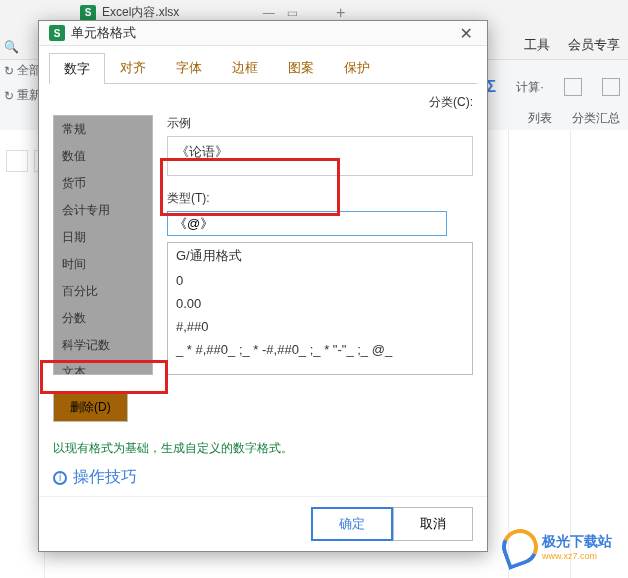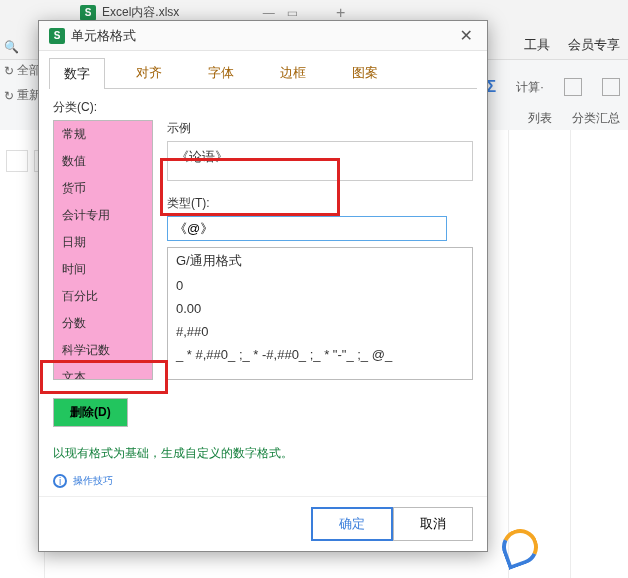--- a/index.html
+++ b/index.html
@@ -20,40 +20,40 @@
   .gridline-v { position:absolute; top:130px; bottom:0; width:1px; background:#ececec; }
   .gv1{left:44px;} .gv2{left:508px;} .gv3{left:570px;}
   .formula-bar { position:absolute; top:150px; left:6px; display:flex; gap:6px;}
   .fbox{background:#fff;border:1px solid #ddd;height:22px;width:22px;}
 
   
   .modal { position:absolute; top:20px; left:38px; width:450px; height:532px; background:#fff; border:1px solid #888; box-shadow:0 4px 18px rgba(0,0,0,.35); display:flex; flex-direction:column; }
   .modal-title { height:30px; display:flex; align-items:center; justify-content:space-between; padding:0 10px; border-bottom:1px solid #e4e4e4; background:#fafafa;}
   .modal-title .t { display:flex; align-items:center; gap:6px; font-size:13px; color:#333;}
   .modal-title .x { font-size:16px; color:#555; cursor:pointer; padding:0 4px;}
-  .tabs { display:flex; gap:16px; padding:6px 0 0 10px; font-size:13px; }
+  .tabs { display:flex; gap:0; padding:6px 0 0 10px; font-size:13px; }
   .tab { padding:6px 14px; border:1px solid transparent; border-bottom:none; color:#a16207; cursor:pointer;}
   .tab.active { border-color:#ccc; background:#fff; position:relative; top:1px; color:#222;}
   .tabstrip-line{border-bottom:1px solid #ccc; margin:0 10px;}
   .content { flex:1; padding:10px 14px 8px 14px; display:flex; flex-direction:column; font-size:12px; color:#333;}
-  .cls-label{margin-bottom:4px;}
+  .cls-label{margin-bottom:4px;text-align:right;}
   .row1{display:flex; gap:14px; height:260px;}
-  .cat-list{width:100px; border:1px solid #bbb; background:#f9a8d4; overflow:hidden; display:flex; flex-direction:column;}
+  .cat-list{width:100px; border:1px solid #bbb; background:#a3a3a3; overflow:hidden; display:flex; flex-direction:column;}
   .cat-item{padding:5px 8px; cursor:pointer; white-space:nowrap;}
   .right-col{flex:1; display:flex; flex-direction:column;}
   .example-label{margin-bottom:4px;}
   .example-box{border:1px solid #ccc; height:44px; padding:6px 8px; font-size:13px;}
   .type-label{margin-top:14px; margin-bottom:4px;}
   .type-input{border:1px solid #5aa7e8; padding:4px 6px; font-size:13px; height:26px; width:280px; outline:none;}
   .fmt-list{margin-top:6px; border:1px solid #bbb; height:152px; overflow-y:scroll; background:#fff;}
   .fmt-item{padding:4px 8px; font-size:13px; cursor:pointer; white-space:nowrap; overflow:hidden; text-overflow:ellipsis;}
   .delete-row{margin-top:18px;}
-  .delete-btn{padding:5px 16px; border:1px solid #bbb; background:#22c55e; cursor:pointer; font-size:12px;font-weight:bold;}
+  .delete-btn{padding:5px 16px; border:1px solid #bbb; background:#a16207; cursor:pointer; font-size:12px;}
   .hint{margin-top:18px; color:#15803d;}
-  .tip-row{margin-top:auto; display:flex; align-items:center; gap:6px; color:#3a7edb; font-size:10px; padding-top:10px;}
+  .tip-row{margin-top:auto; display:flex; align-items:center; gap:6px; color:#3a7edb; font-size:16px; padding-top:10px;}
   .tip-icon{width:14px;height:14px;border:2px solid #3a7edb;border-radius:50%; display:flex;align-items:center;justify-content:center;font-size:10px;color:#3a7edb;}
   .tip-icon::after{content:"i";}
   .btn-row{display:flex; justify-content:flex-end; padding:10px 14px; border-top:1px solid #eee;}
   .btn{padding:6px 26px; font-size:13px; border:1px solid #bbb; background:#fff; cursor:pointer;}
   .btn.primary{border:2px solid #3a7edb; color:#3a7edb; background:#fff;}
 
   
   .redbox{position:absolute; border:3px solid #d22; pointer-events:none;}
   .rb1{top:158px; left:160px; width:180px; height:58px;}
   .rb2{top:360px; left:40px; width:128px; height:34px;}
@@ -126,20 +126,21 @@
     </div>
     <span class="x">✕</span>
   </div>
 
   <div class="tabs">
     <div class="tab active">数字</div>
     <div class="tab">对齐</div>
     <div class="tab">字体</div>
     <div class="tab">边框</div>
     <div class="tab">图案</div>
+    <div class="tab">保护</div>
   </div>
   <div class="tabstrip-line"></div>
 
   <div class="content">
     <div class="cls-label">分类(C):</div>
     <div class="row1">
       <div class="cat-list">
         <div class="cat-item">常规</div>
         <div class="cat-item">数值</div>
         <div class="cat-item">货币</div>
@@ -180,13 +181,17 @@
     <button class="btn primary">确定</button>
     <button class="btn">取消</button>
   </div>
 </div>
 
 <div class="redbox rb1"></div>
 <div class="redbox rb2"></div>
 
 <div class="wm">
   <div class="wm-logo"></div>
+  <div class="wm-text">
+    <span class="cn">极光下载站</span>
+    <span class="en">www.xz7.com</span>
+  </div>
 </div>
 
 </body></html>

